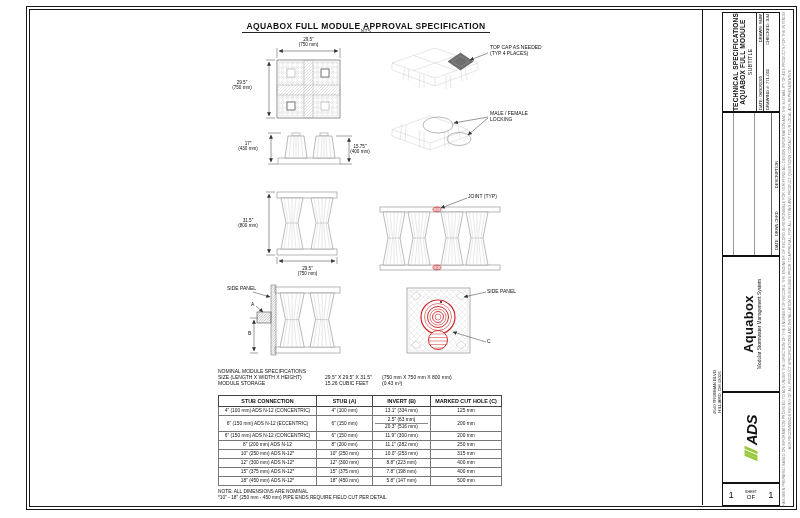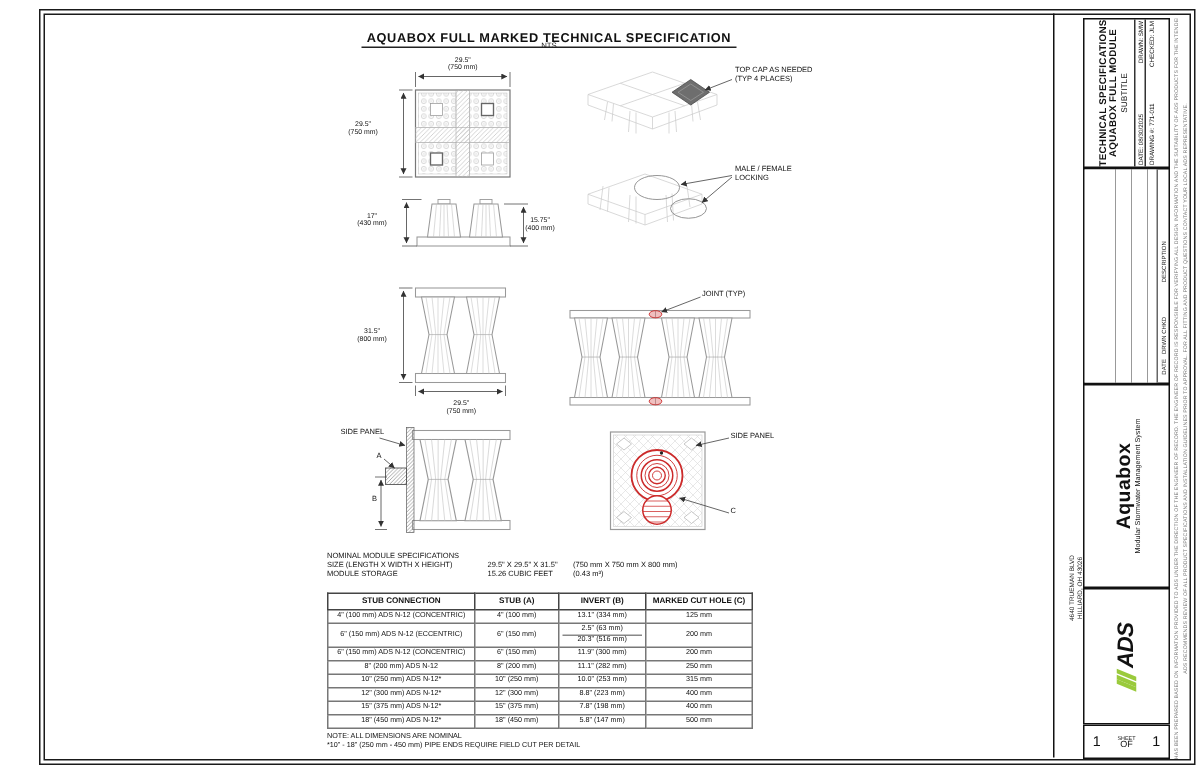--- a/index.html
+++ b/index.html
@@ -44,21 +44,21 @@
   .sheet-mid .s2{font-size:6px;}
   .fine{font-size:3.5px;color:#777;white-space:nowrap;overflow:hidden;letter-spacing:.1px;}
 </style>
 </head>
 <body>
 
 <div class="frame" style="left:26px;top:6px;width:769px;height:502px;"></div>
 <div class="frame" style="left:29px;top:9px;width:763px;height:496px;"></div>
 <div class="abs" style="left:702px;top:9px;width:1px;height:496px;background:#111;"></div>
 
-<div class="title"><span>AQUABOX FULL MARKED TECHNICAL SPECIFICATION</span></div>
+<div class="title"><span>AQUABOX FULL MODULE APPROVAL SPECIFICATION</span></div>
 <div class="nts">NTS</div>
 
 <svg class="abs" style="left:0;top:0;" width="800" height="518" viewBox="0 0 800 518">
   <defs>
     <marker id="ar" markerWidth="5" markerHeight="5" refX="3.8" refY="2" orient="auto-start-reverse" markerUnits="userSpaceOnUse">
       <path d="M0,0 L4,2 L0,4 Z" fill="#333"></path>
     </marker>
     <pattern id="tex" width="5" height="5" patternUnits="userSpaceOnUse">
       <circle cx="2.5" cy="2.5" r="1.6" fill="none" stroke="#c9c9c9" stroke-width="0.5"></circle>
       <circle cx="2.5" cy="2.5" r="0.4" fill="#c9c9c9"></circle>

